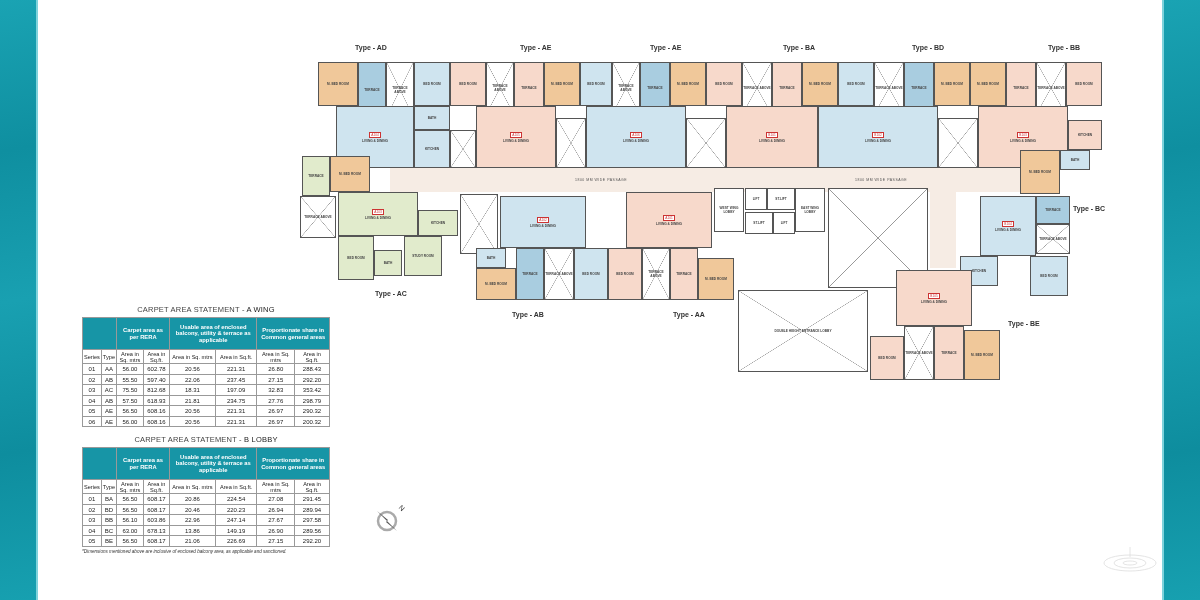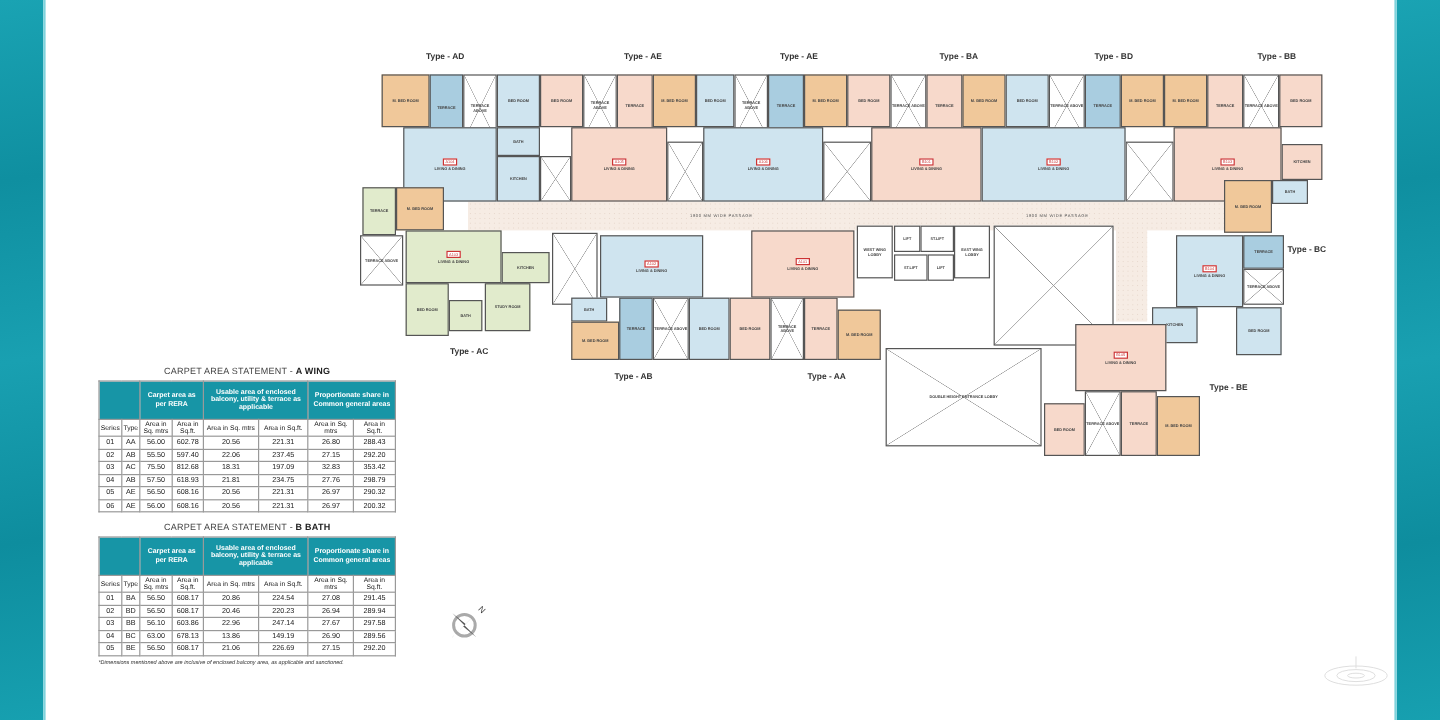--- a/index.html
+++ b/index.html
@@ -21,21 +21,21 @@
   .c-white { background: #ffffff; }
   .x-void { background:
       linear-gradient(to top right, transparent calc(50% - 0.5px), #999 50%, transparent calc(50% + 0.5px)),
       linear-gradient(to bottom right, transparent calc(50% - 0.5px), #999 50%, transparent calc(50% + 0.5px)), #fff; }
   .passage { position: absolute; background: #f6ece4; background-image: radial-gradient(#e6d6ca 0.6px, transparent 0.6px); background-size: 4px 4px; }
   .passage-label { position: absolute; font-size: 3.5px; letter-spacing: 0.5px; color: #555; white-space: nowrap; }
   .unit-code { display: inline-block; border: 0.6px solid #c33; color: #c33; font-size: 3.2px; padding: 0 1px; margin-bottom: 1px; background: #fff; }
 
   .tbl-wrap { position: absolute; left: 82px; width: 248px; }
   .tbl-title { font-size: 7.5px; color: #444; text-align: center; margin-bottom: 3px; letter-spacing: 0.2px; }
-  .tbl-title b { font-weight: bold; color: #222; }
+  .tbl-title b { font-weight: normal; color: #222; }
   table.area { width: 100%; border-collapse: collapse; font-size: 6px; color: #222; }
   table.area th, table.area td { border: 0.6px solid #999; text-align: center; padding: 0.6px 1px; }
   table.area thead tr.grp th { background: #1795a6; color: #fff; font-weight: bold; font-size: 5.8px; line-height: 1.15; height: 32px; }
   table.area thead tr.sub th { background: #fff; color: #222; font-weight: normal; font-size: 5.6px; line-height: 1.1; }
   table.area tbody td { height: 10.5px; }
   .note { font-size: 4.6px; color: #333; margin-top: 2px; font-style: italic; }
 
   .compass { position: absolute; left: 372px; top: 500px; width: 36px; height: 36px; }
   .ripple { position: absolute; left: 1100px; top: 545px; width: 60px; height: 30px; }
 </style>
@@ -382,21 +382,21 @@
             <td>20.56</td>
             <td>221.31</td>
             <td>26.97</td>
             <td>200.32</td>
           </tr>
       </tbody>
     </table>
   </div>
 
   <div class="tbl-wrap" style="top:435px;">
-    <div class="tbl-title"><span>CARPET AREA STATEMENT - </span><b>B BATH</b></div>
+    <div class="tbl-title"><span>CARPET AREA STATEMENT - </span><b>B LOBBY</b></div>
     <table class="area">
       <thead>
         <tr class="grp">
           <th colspan="2"></th>
           <th colspan="2">Carpet area as per RERA</th>
           <th colspan="2">Usable area of enclosed balcony, utility &amp; terrace as applicable</th>
           <th colspan="2">Proportionate share in Common general areas</th>
         </tr>
         <tr class="sub">
           <th>Series</th>

